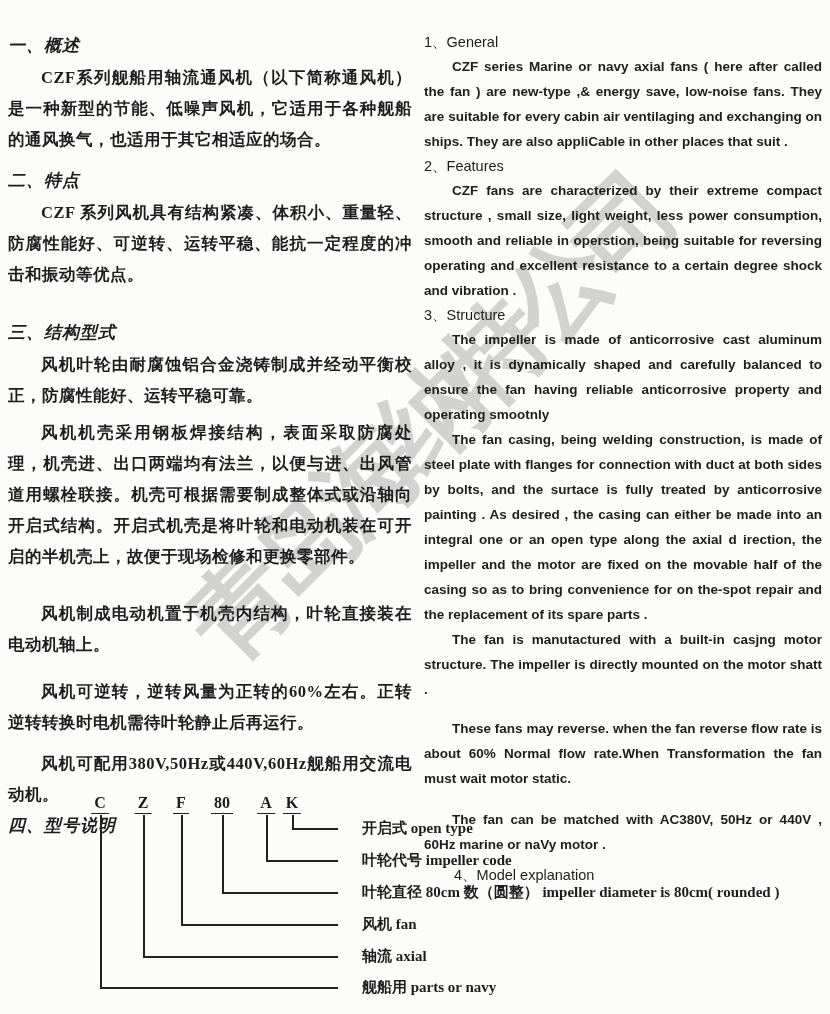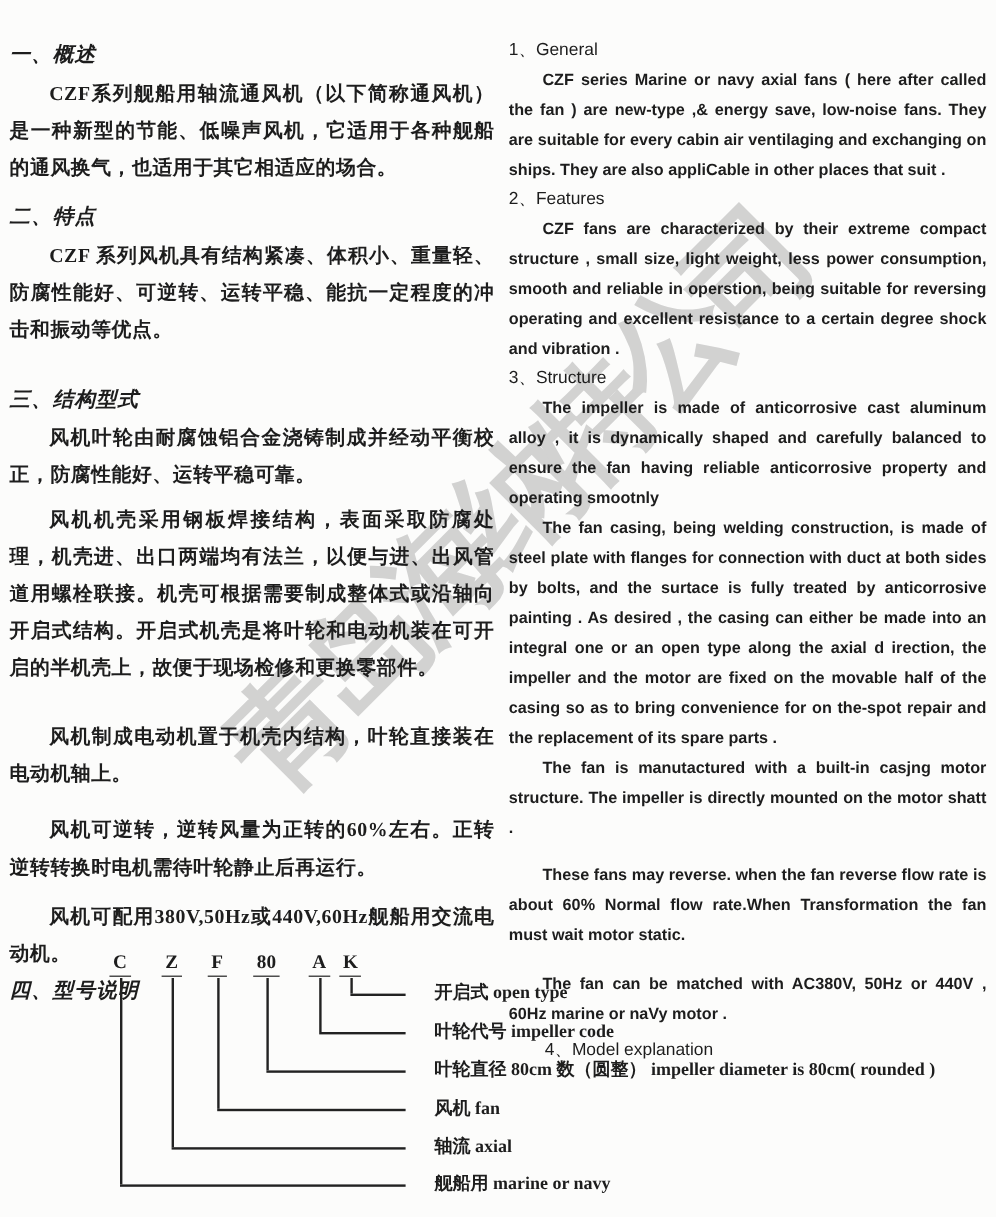--- a/index.html
+++ b/index.html
@@ -123,21 +123,21 @@
 
     <h3 class="en-h rh4">4、Model explanation</h3>
   </div>
 
   <div class="diagram">
 
     <div class="dg-part dgp-c">
       <span class="dg-code">C</span>
       <span class="dg-vline"></span>
       <span class="dg-hline"></span>
-      <span class="dg-label">舰船用  marine or navy</span>
+      <span class="dg-label">舰船用  parts or navy</span>
     </div>
 
     <div class="dg-part dgp-z">
       <span class="dg-code">Z</span>
       <span class="dg-vline"></span>
       <span class="dg-hline"></span>
       <span class="dg-label">轴流 axial</span>
     </div>
 
     <div class="dg-part dgp-f">

